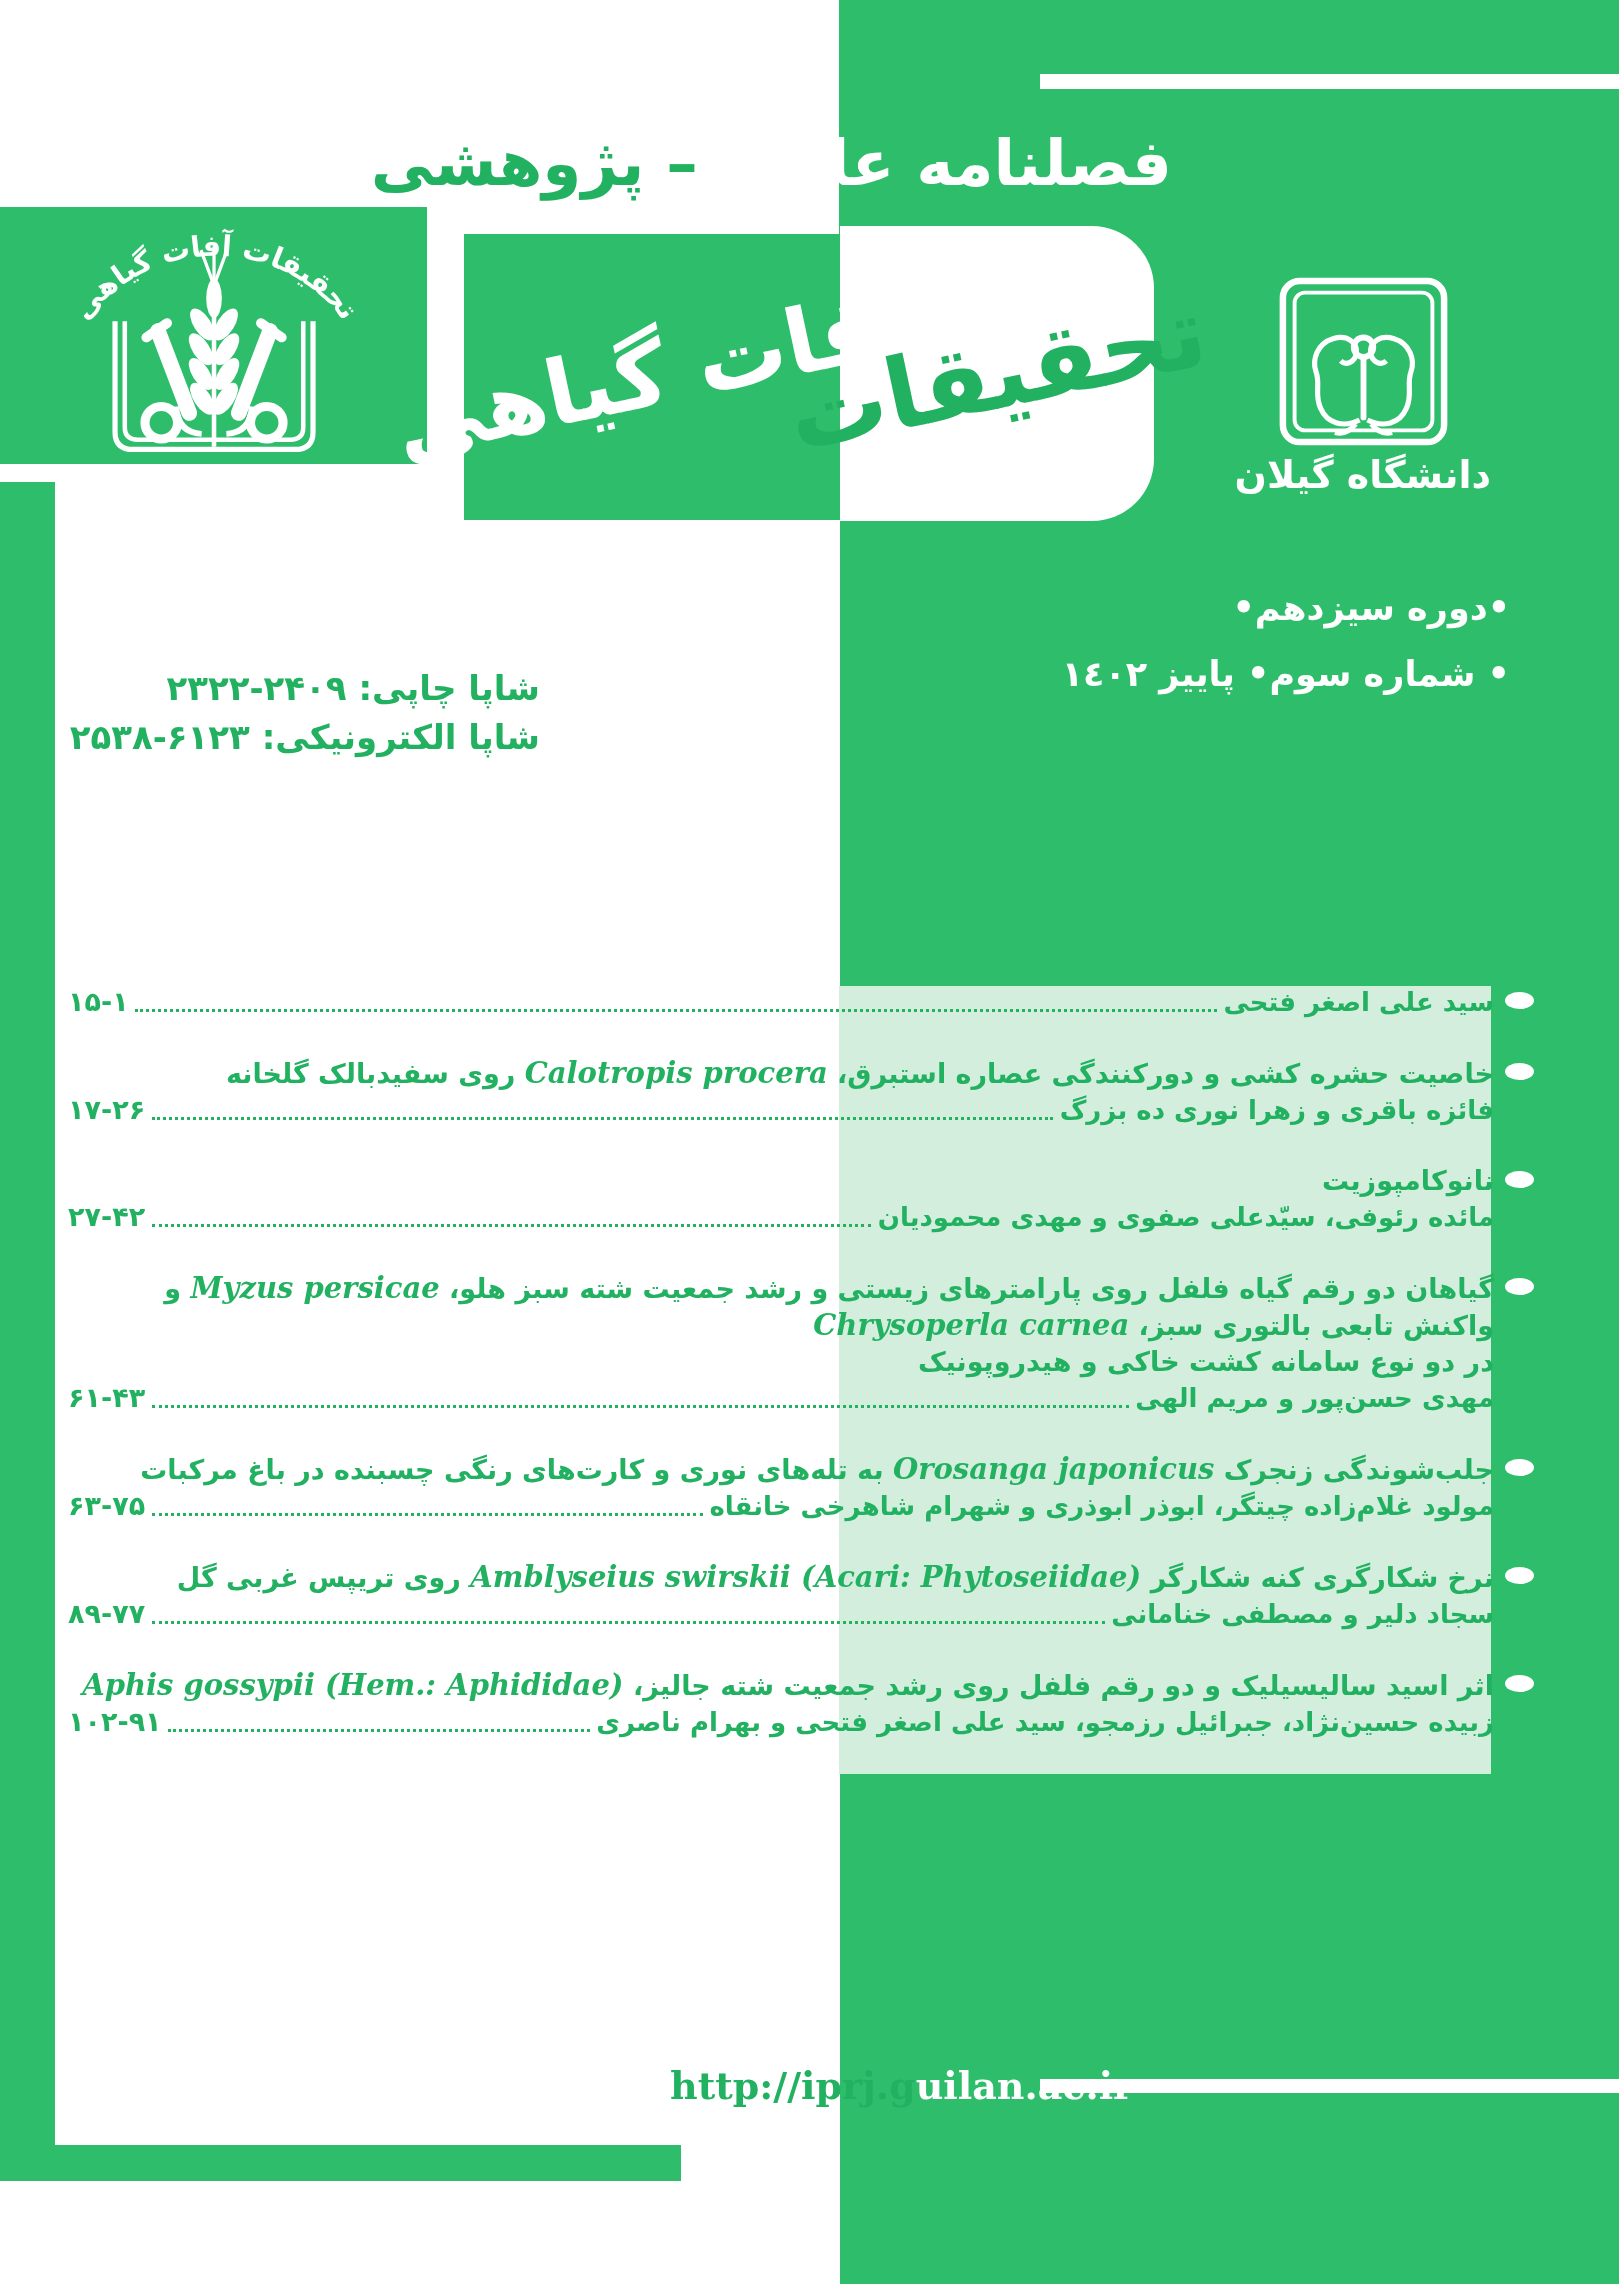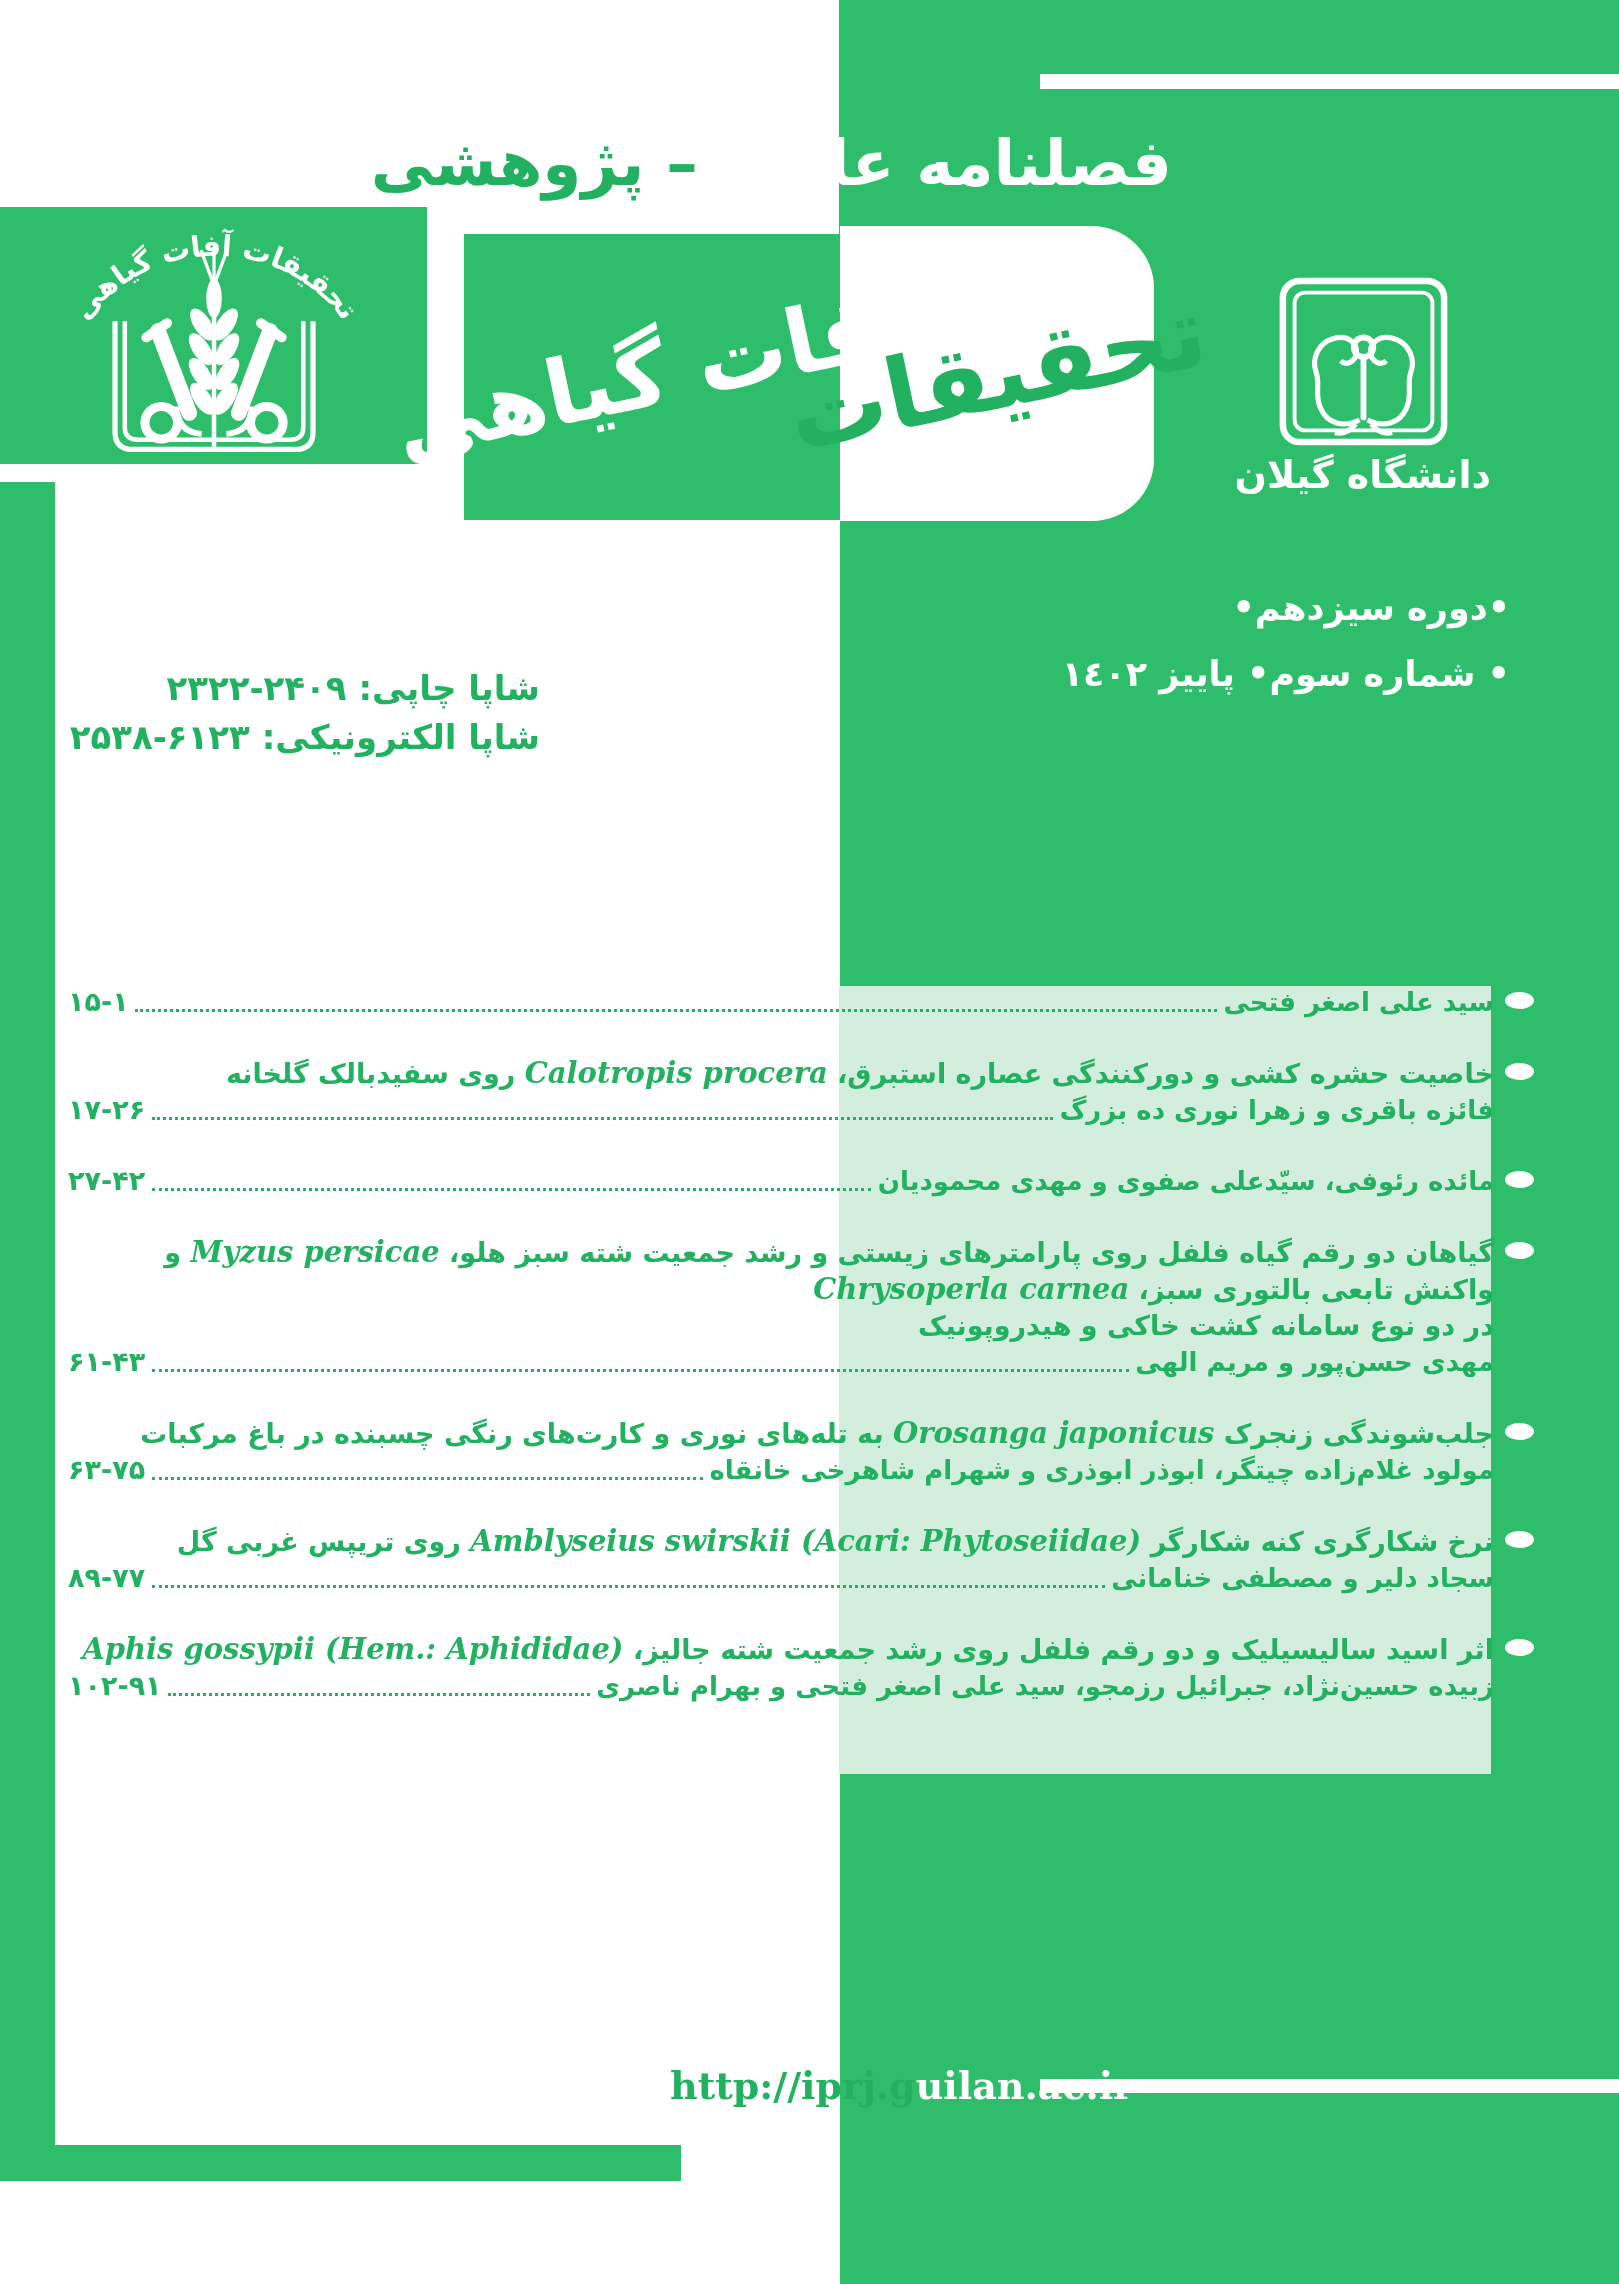--- a/index.html
+++ b/index.html
@@ -212,20 +212,21 @@
       <div class="toc-entry">
         <div class="title-line"><span>خاصیت حشره کشی و دورکنندگی عصاره استبرق، </span><span class="latin" dir="ltr">Calotropis procera</span><span> روی سفیدبالک گلخانه</span></div>
         <div class="author-row">
           <span class="authors">فائزه باقری و زهرا نوری ده بزرگ</span>
           <span class="leader"></span>
           <span class="pages" dir="ltr">۱۷-۲۶</span>
         </div>
         <div class="toc-bullet" style="top: 7.8px;"></div>
       </div>
       <div class="toc-entry">
+        <div class="title-line"><span>نانوکامپوزیت</span></div>
         <div class="author-row">
           <span class="authors">مائده رئوفی، سیّدعلی صفوی و مهدی محمودیان</span>
           <span class="leader"></span>
           <span class="pages" dir="ltr">۲۷-۴۲</span>
         </div>
         <div class="toc-bullet" style="top: 7.8px;"></div>
       </div>
       <div class="toc-entry">
         <div class="title-line"><span>گیاهان دو رقم گیاه فلفل روی پارامترهای زیستی و رشد جمعیت شته سبز هلو، </span><span class="latin" dir="ltr">Myzus persicae</span><span> و واکنش تابعی بالتوری سبز، </span><span class="latin" dir="ltr">Chrysoperla carnea</span></div>
         <div class="title-line"><span>در دو نوع سامانه کشت خاکی و هیدروپونیک</span></div>

